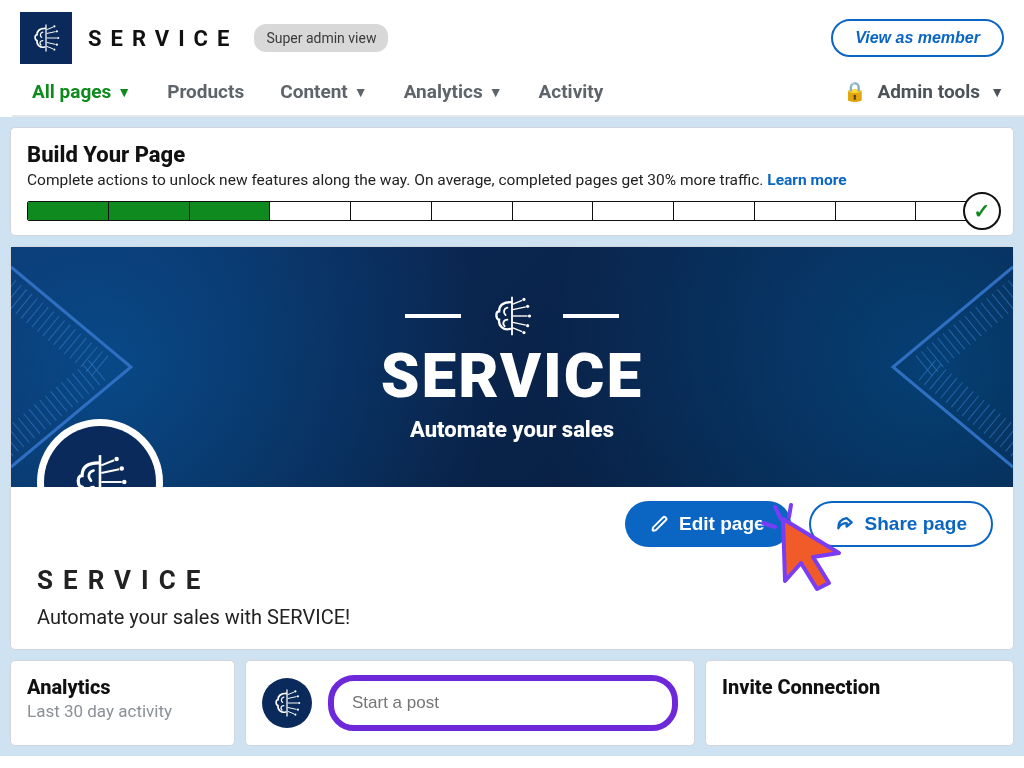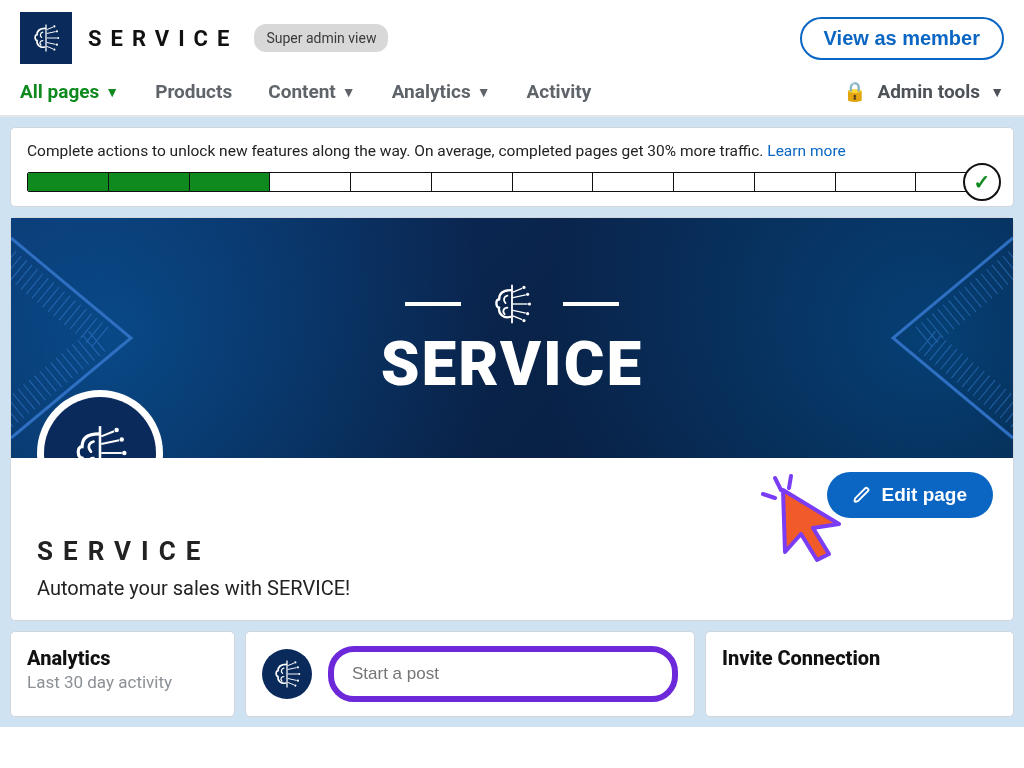--- a/index.html
+++ b/index.html
@@ -41,34 +41,36 @@
     padding: 6px 12px;
     border-radius: 12px;
   }
   .view-as-btn {
     margin-left: auto;
     border: 2px solid #0a66c2;
     color: #0a66c2;
     background: #fff;
     border-radius: 24px;
     padding: 8px 22px;
-    font-size: 20px;
+    font-size: 16px;
     font-weight: 700;
     cursor: pointer;
+    font-style: italic;
   }
   
   .navrow {
     display: flex;
     align-items: flex-start;
     padding: 8px 20px 12px 20px;
     gap: 36px;
     border-bottom: 2px solid #e4e6ea;
     font-size: 19px;
     font-weight: 700;
     color: #5e6469;
+    margin-left: 12px;
   }
   .nav-item { display: flex; align-items: center; gap: 6px; cursor: pointer; }
   .nav-item.active { color: #0f8a1f; }
   .nav-spacer { flex: 1; }
   .admin-tools { color: #4c5257; display: flex; align-items: center; gap: 10px; }
   .lock-i { color: #0a66c2; }
   .caret { font-size: 14px; }
   
   .page-bg {
     background: #cfe2f2;
@@ -76,21 +78,21 @@
   }
   .card {
     background: #fff;
     border-radius: 5px;
     border: 1px solid #d2d6dc;
     padding: 14px 16px;
   }
   
   .build-title { font-weight: 800; font-size: 22px; color: #111; margin-bottom: 4px; }
   .build-sub { font-size: 15.5px; color: #222; margin-bottom: 12px; }
-  .learn-more { color: #0a66c2; font-weight: 400; cursor: pointer; }
+  .learn-more { color: #0a66c2; font-weight: 700; cursor: pointer; }
   .progress-wrap { position: relative; display: flex; align-items: center; }
   .progress {
     display: flex;
     width: 100%;
     border: 1.5px solid #111;
     height: 20px;
     border-radius: 2px;
     overflow: hidden;
   }
   .seg { flex: 1; border-right: 1.5px solid #111; }
@@ -270,20 +272,21 @@
   <div class="admin-tools">
     <span class="lock-i">🔒</span>
     <span>Admin tools</span>
     <span class="caret">▼</span>
   </div>
 </div>
 
 <div class="page-bg">
 
   <div class="card">
+    <div class="build-title">Build Your Page</div>
     <div class="build-sub">
       <span>Complete actions to unlock new features along the way. On average, completed pages get 30% more traffic. </span><a class="learn-more">Learn more</a>
     </div>
     <div class="progress-wrap">
       <div class="progress" id="progress">
           <div class="seg done"></div>
           <div class="seg done"></div>
           <div class="seg done"></div>
           <div class="seg"></div>
           <div class="seg"></div>
@@ -308,35 +311,42 @@
           <use href="#chev-sym"></use>
         </svg>
       <div class="hero-row">
         <div class="hero-line"></div>
         <svg viewBox="0 0 100 100" class="hero-brain">
             <use href="#brain-sym"></use>
           </svg>
         <div class="hero-line"></div>
       </div>
       <div class="hero-title">SERVICE</div>
+      <div class="hero-sub">Automate your sales</div>
       <div class="avatar-wrap">
         <div class="avatar">
           <svg viewBox="0 0 100 100" width="64" height="64">
               <use href="#brain-sym"></use>
             </svg>
         </div>
       </div>
     </div>
 
     <div class="actions-row">
       <button class="btn-primary">
         <svg width="18" height="18" viewBox="0 0 24 24" fill="none" stroke="white" stroke-width="2.5">
             <path d="M3 21l3.5-.8L20 6.7a2 2 0 0 0 0-2.8l-.9-.9a2 2 0 0 0-2.8 0L2.8 16.5 2 20z"></path>
           </svg>
         <span>Edit page</span>
+      </button>
+      <button class="btn-outline">
+        <svg width="20" height="20" viewBox="0 0 24 24" fill="none" stroke="#0a66c2" stroke-width="2.8">
+            <path d="M14 5l6 5-6 5V11c-5 0-8 2-10 6 0-7 4-11 10-12V5z" stroke-linejoin="round"></path>
+          </svg>
+        <span>Share page</span>
       </button>
 
       <svg class="cursor-pointer" width="90" height="90" viewBox="0 0 90 90">
         <g stroke="#7a3df5" stroke-width="4" stroke-linecap="round">
           <line x1="14" y1="4" x2="20" y2="16"></line>
           <line x1="2" y1="20" x2="14" y2="24"></line>
           <line x1="30" y1="2" x2="28" y2="14"></line>
         </g>
         <path d="M22 16 L78 50 L52 54 L68 80 L56 86 L40 60 L24 78 Z" fill="#f15a29" stroke="#7a3df5" stroke-width="4" stroke-linejoin="round"></path>
       </svg>

